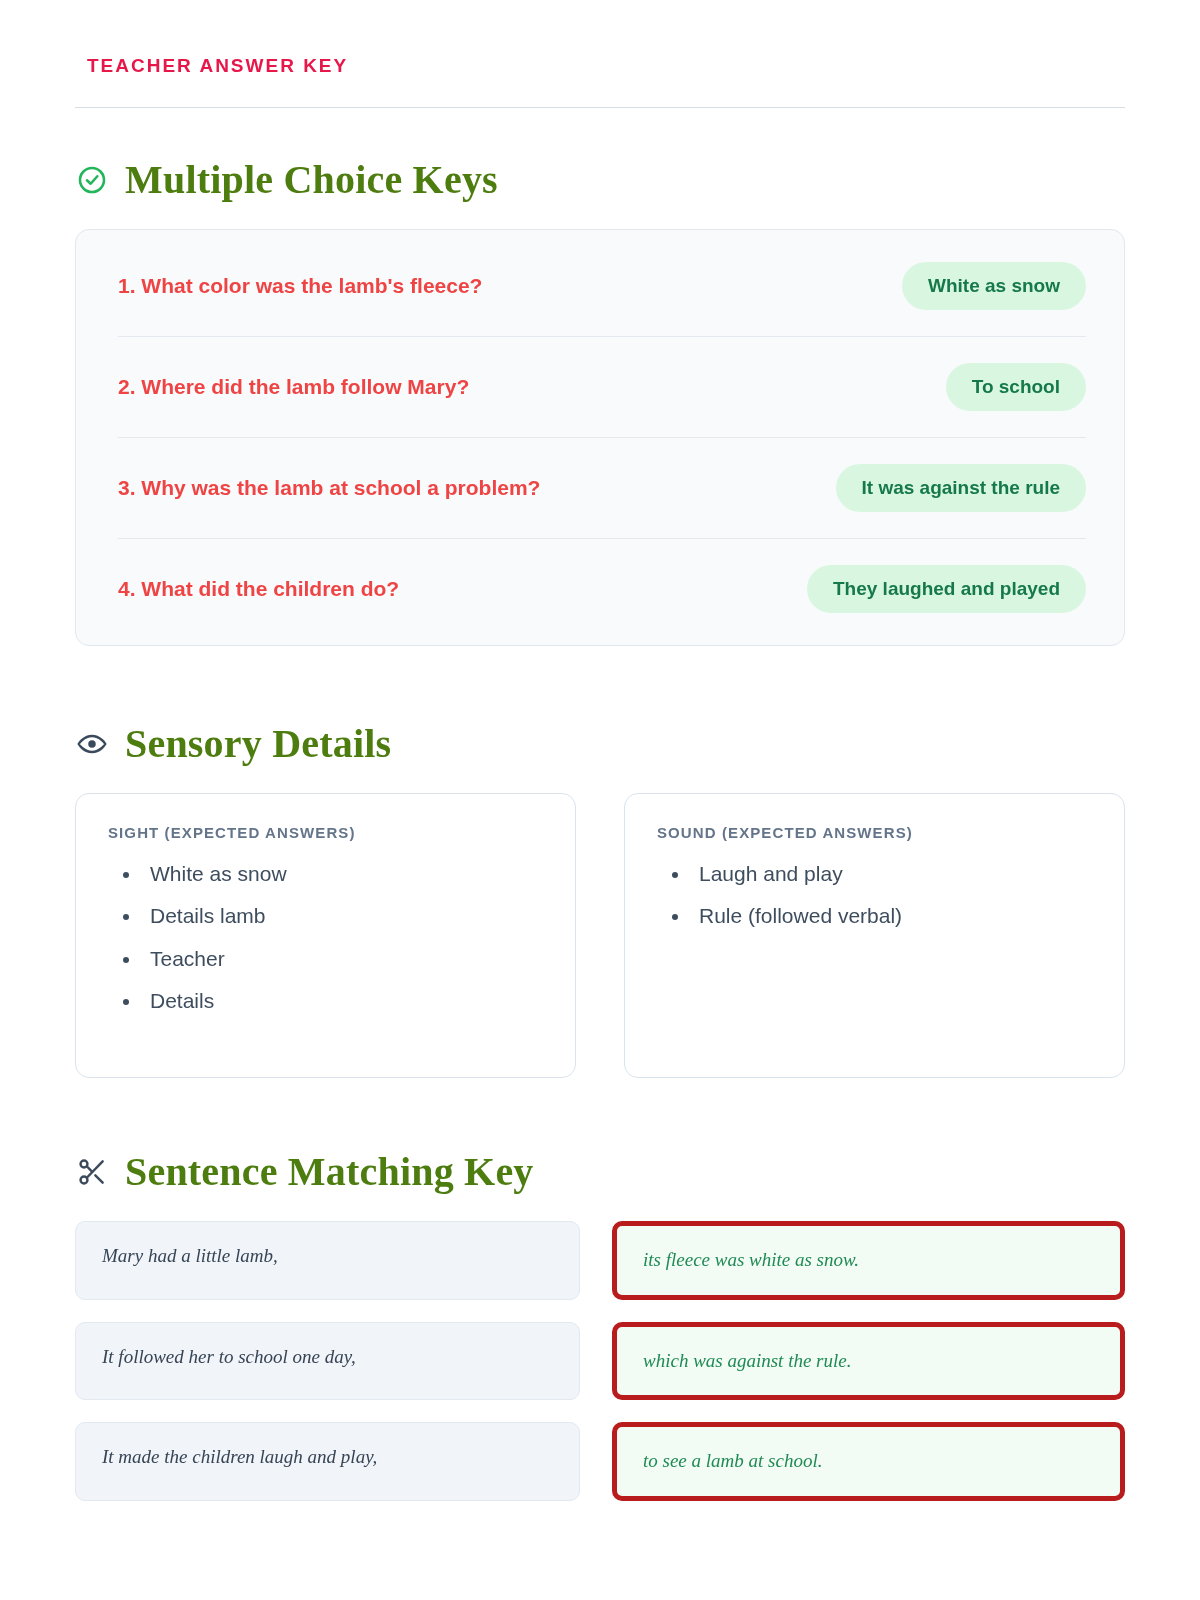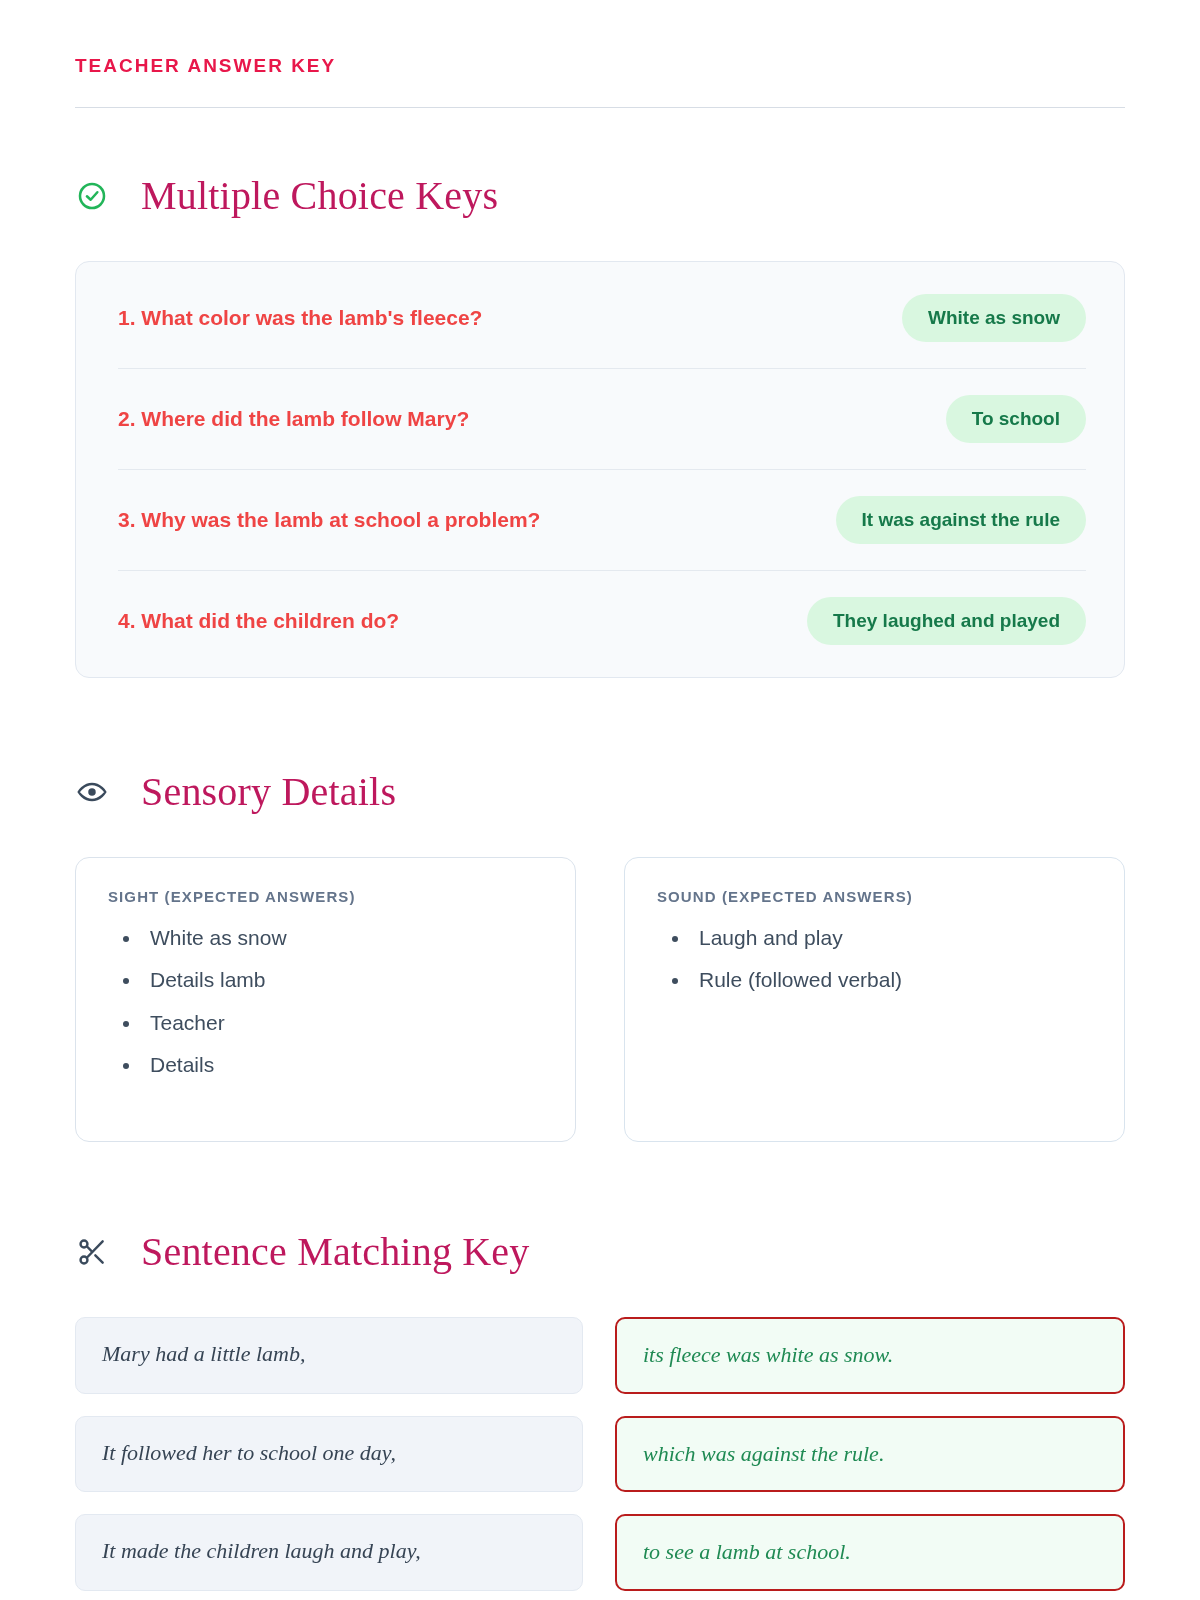--- a/index.html
+++ b/index.html
@@ -26,21 +26,21 @@
     letter-spacing: -0.5px;
     color: #111827;
     margin: 0 0 6px 0;
     line-height: 1.05;
   }
   .doc-subtitle {
     font-size: 19px;
     font-weight: 700;
     letter-spacing: 2.0px;
     color: #e8174a;
-    margin: 0 0 30px 0;
+    margin: 0 0 30px 12px;
   }
   .header-rule {
     height: 1px;
     background: #d7dde5;
     width: 100%;
     margin-bottom: 48px;
   }
 
   
   .section-head {
@@ -52,24 +52,24 @@
   .section-head .sec-icon {
     display: inline-flex;
     align-items: center;
     justify-content: center;
     width: 34px;
     height: 34px;
     flex: none;
   }
   .section-head h2 {
     font-family: "Liberation Serif", serif;
-    font-weight: 400;
+    font-weight: 700;
     font-size: 40px;
-    margin: 16px;
-    color: #be185d;
+    margin: 0;
+    color: #4d7c0f;
     letter-spacing: 0.2px;
   }
 
   
   .mc-card {
     border: 1px solid #e2e8f0;
     border-radius: 14px;
     background: #f8fafc;
     padding: 6px 38px 6px 42px;
     margin-bottom: 74px;
@@ -142,31 +142,31 @@
   .match-row {
     display: flex;
     gap: 32px;
   }
   .match-cell {
     flex: 1;
     border-radius: 10px;
     padding: 22px 26px;
     font-family: "Liberation Serif", serif;
     font-style: italic;
-    font-size: 22px;
+    font-size: 19px;
     line-height: 1.3;
   }
   .match-left {
     background: #f1f4f9;
     border: 1px solid #e3e9f1;
     color: #364454;
   }
   .match-right {
     background: #f2fcf5;
-    border: 2px solid #b91c1c;
+    border: 5px solid #b91c1c;
     color: #1f8a53;
   }
 </style>
 </head>
 <body>
 
 <div class="page">
 
   <header>
     <div class="doc-subtitle">TEACHER ANSWER KEY</div>

